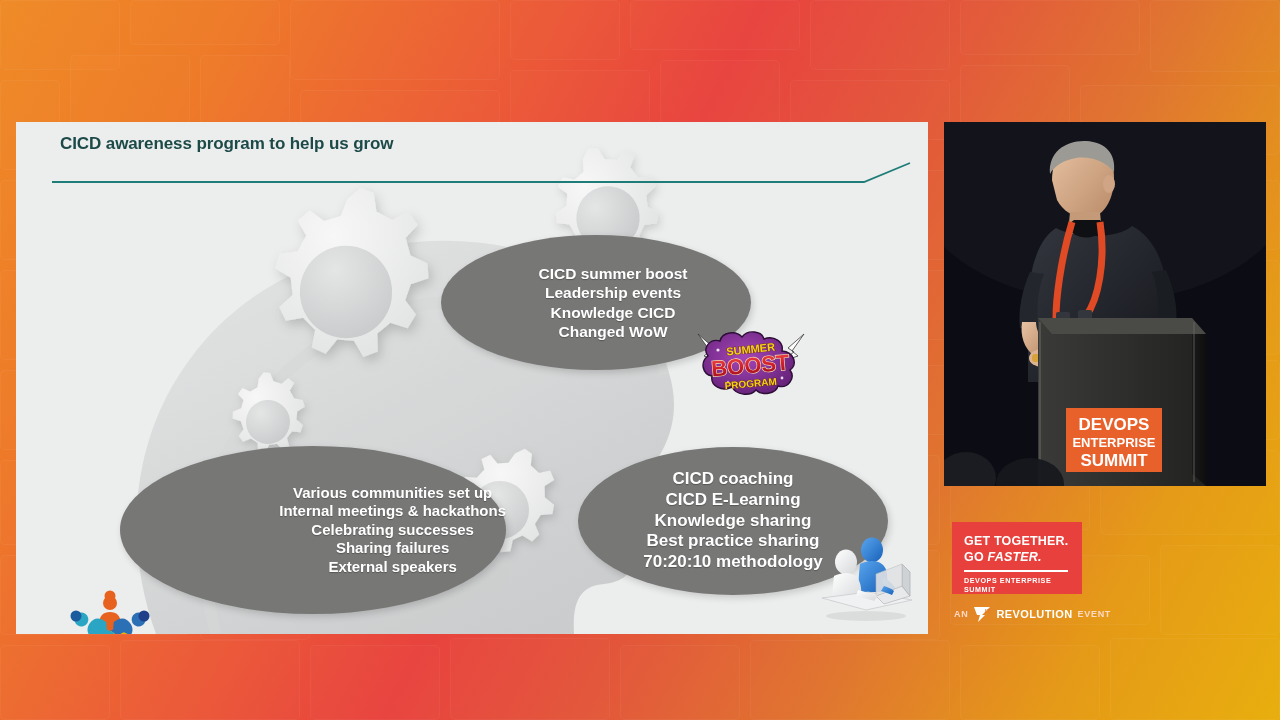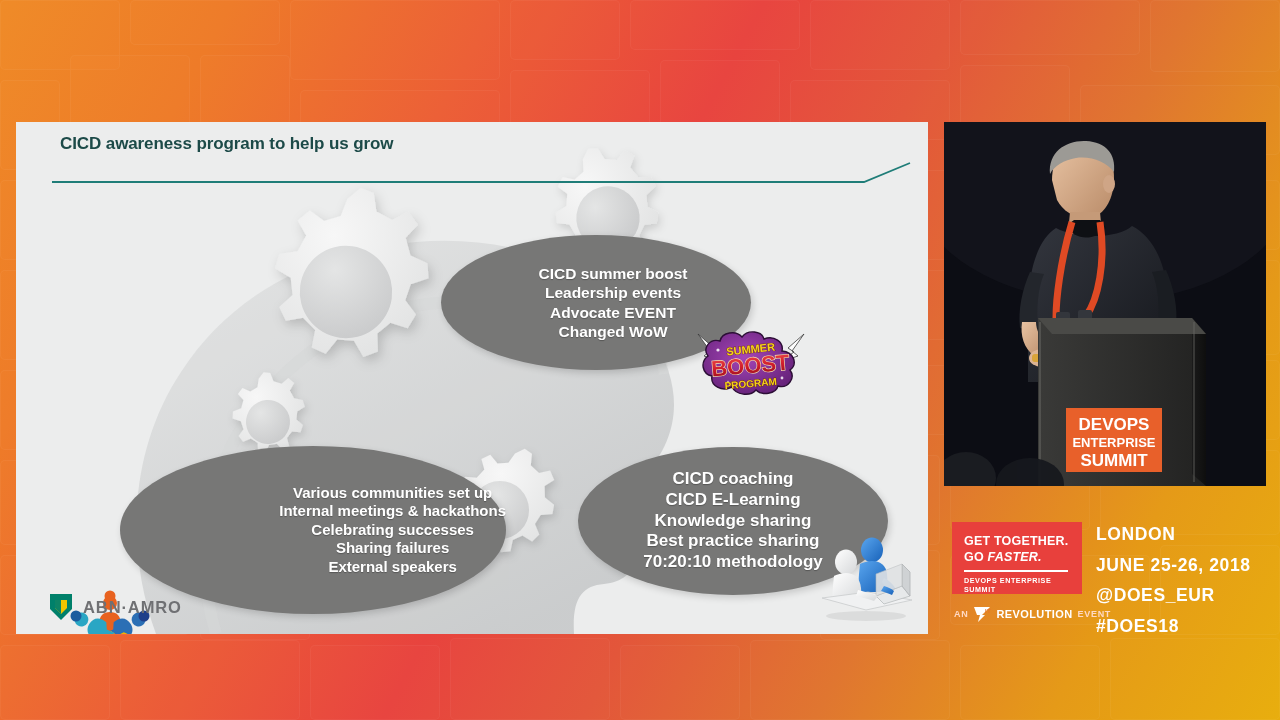--- a/index.html
+++ b/index.html
@@ -264,21 +264,21 @@
   <div id="slide-title">CICD awareness program to help us grow</div>
 
   <svg id="title-rule" viewBox="0 0 860 28">
     <path d="M0,20 L812,20 L858,1" fill="none" stroke="#1f7d78" stroke-width="1.8"></path>
   </svg>
 
   <div class="ellipse" id="ell-top">
     <div class="lines">
       <div>CICD summer boost</div>
       <div>Leadership events</div>
-      <div>Advocate EVENT</div>
+      <div>Knowledge CICD</div>
       <div>Changed WoW</div>
     </div>
   </div>
 
   <div class="ellipse" id="ell-left">
     <div class="lines">
       <div>Various communities set up</div>
       <div>Internal meetings &amp; hackathons</div>
       <div>Celebrating successes</div>
       <div>Sharing failures</div>
@@ -388,28 +388,20 @@
     <path d="M8,64 L54,58 L98,66 L52,76 Z" fill="#f0f1f2" stroke="#c9cbcd" stroke-width="0.8"></path>
     <path d="M62,62 L88,52 L96,62 L70,70 Z" fill="#e7e9ea" stroke="#b9bcbe" stroke-width="0.8"></path>
     <path d="M88,52 L96,62 L96,38 L88,30 Z" fill="#cfd2d4" stroke="#b0b3b5" stroke-width="0.8"></path>
     <path d="M62,62 L88,52 L88,30 L62,40 Z" fill="#e0e2e4" stroke="#b9bcbe" stroke-width="0.6" opacity="0.9"></path>
 
     <path d="M44,56 C52,58 58,60 64,62 L60,67 C54,65 48,63 42,62 Z" fill="url(#whiteFig)"></path>
     <path d="M70,52 C74,53 78,55 80,57 L78,61 C74,59 70,58 67,57 Z" fill="url(#blueFig)"></path>
     <ellipse cx="52" cy="82" rx="40" ry="5" fill="#000" opacity="0.07"></ellipse>
   </svg>
 
-  <div id="abn-logo">
-    <svg width="26" height="30" viewBox="0 0 26 30">
-      <path d="M2,2 L24,2 L24,17 L13,28 L2,17 Z" fill="#00806a"></path>
-      <path d="M7,8 L19,8 L19,16 L13,22 L7,16 Z" fill="#f2c500"></path>
-      <path d="M7,8 L13,8 L13,22 L7,16 Z" fill="#00806a" opacity="0.95"></path>
-    </svg>
-    <span class="abn-text">ABN·AMRO</span>
-  </div>
 </div>
 
 <div id="video">
   <svg viewBox="0 0 322 364" width="322" height="364">
     <defs>
       <linearGradient id="skin" x1="0" y1="0" x2="1" y2="1">
         <stop offset="0%" stop-color="#e8c3a3"></stop>
           <stop offset="100%" stop-color="#b98b68"></stop>
       </linearGradient>
       <linearGradient id="shirt" x1="0" y1="0" x2="1" y2="1">
@@ -497,19 +489,13 @@
   <div id="brand-footer">
     <span>AN</span>
     <svg width="18" height="16" viewBox="0 0 18 16">
       <path d="M1,1 L17,1 L9,9 L12,9 L5,16 L7,9 L4,9 Z" fill="#ffffff"></path>
       <text x="12" y="7" font-family="Liberation Sans, sans-serif" font-size="5.5" font-weight="bold" fill="#e8722a">IT</text>
     </svg>
     <span class="strong">REVOLUTION</span>
     <span>EVENT</span>
   </div>
 
-  <div id="brand-lines">
-    <div>LONDON</div>
-    <div>JUNE 25-26, 2018</div>
-    <div>@DOES_EUR</div>
-    <div>#DOES18</div>
-  </div>
 </div>
 
 </body></html>

